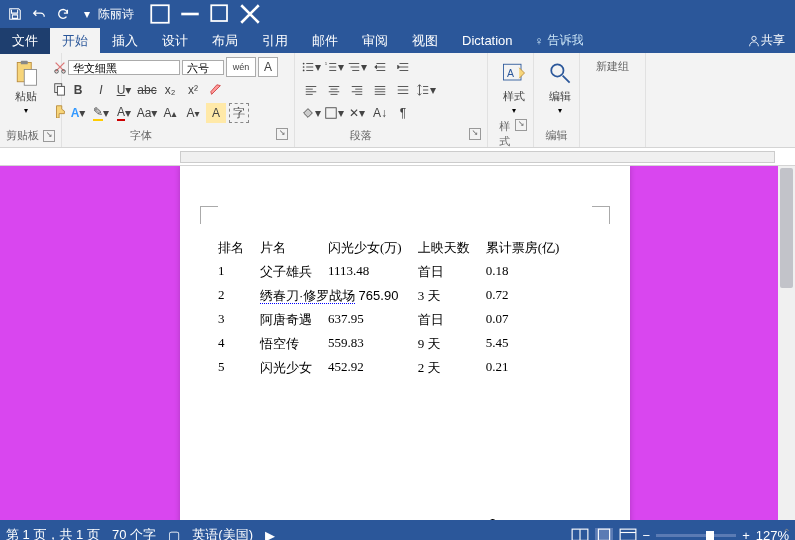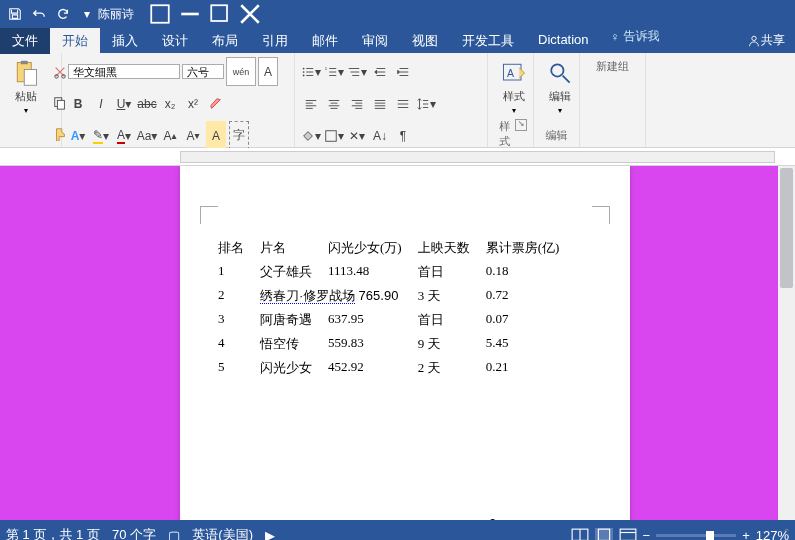--- a/index.html
+++ b/index.html
@@ -4,37 +4,37 @@
 <style>
 *{margin:0;padding:0;box-sizing:border-box;font-family:"Microsoft YaHei","Segoe UI",sans-serif}
 body{width:795px;height:540px;background:#fff;overflow:hidden;font-size:12px}
 .titlebar{height:28px;background:#2b579a;display:flex;align-items:center;color:#fff;padding:0 4px}
 .qat{display:flex;gap:2px;align-items:center}
 .qat-btn{width:22px;height:22px;display:flex;align-items:center;justify-content:center;color:#fff}
 .qat-btn svg{width:14px;height:14px;fill:#fff}
 .title-text{flex:1;text-align:center;font-size:12px}
 .win-controls{display:flex;gap:2px}
 .win-btn{width:28px;height:22px;display:flex;align-items:center;justify-content:center;color:#fff}
-.tabs{height:25px;background:#2b579a;display:flex;align-items:flex-start;color:#fff}
+.tabs{height:25px;background:#2b579a;display:flex;align-items:center;color:#fff}
 .tab{padding:4px 12px;font-size:13px;cursor:pointer}
 .tab.active{background:#f3f3f3;color:#2b579a}
 .tab.file{background:#1e3e6e}
 .tell-me{margin-left:10px;display:flex;align-items:center;gap:4px;color:#cde6f7;font-size:12px}
 .share{margin-left:auto;padding:4px 10px;display:flex;align-items:center;gap:0}
 .ribbon{height:95px;background:#f3f3f3;border-bottom:1px solid #d4d4d4;display:flex}
 .group{border-right:1px solid #e1e1e1;padding:4px 6px 2px;display:flex;flex-direction:column;justify-content:space-between}
 .group-label{text-align:center;font-size:11px;color:#666;padding:2px 0}
 .group-content{display:flex;gap:2px;flex:1}
 .big-btn{display:flex;flex-direction:column;align-items:center;justify-content:center;padding:2px 4px;gap:2px;min-width:40px}
 .big-btn svg{width:28px;height:28px}
 .big-btn-label{font-size:11px;color:#444}
 .font-row{display:flex;gap:2px;align-items:center;margin-bottom:3px}
 .font-select{border:1px solid #ababab;background:#fff;height:15px;font-size:11px;padding:0 14px 0 4px;position:relative}
 .row{display:flex;gap:3px;align-items:center}
-.small-btn{width:20px;height:29px;display:flex;align-items:center;justify-content:center;color:#444;position:relative}
+.small-btn{width:20px;height:20px;display:flex;align-items:center;justify-content:center;color:#444;position:relative}
 .small-btn svg{width:14px;height:14px;fill:#444}
 .ruler{height:18px;background:#fff;border-bottom:1px solid #d4d4d4;position:relative}
 .ruler-bar{position:absolute;left:180px;right:20px;top:3px;height:12px;background:#f0f0f0;border:1px solid #ccc}
 .doc-area{position:relative;height:354px;background:#d946ef;overflow:hidden}
 .page{position:absolute;left:180px;top:0;width:450px;height:500px;background:#fff;box-shadow:0 0 6px rgba(0,0,0,0.2)}
 .crop-tl{position:absolute;left:20px;top:40px;width:18px;height:18px;border-left:1px solid #aaa;border-top:1px solid #aaa}
 .crop-tr{position:absolute;right:20px;top:40px;width:18px;height:18px;border-right:1px solid #aaa;border-top:1px solid #aaa}
 .content{position:absolute;left:30px;top:70px;font-size:13px;color:#000}
 .content table{border-collapse:collapse}
 .content td{padding:3px 8px;vertical-align:top;font-family:"SimSun",serif}
@@ -102,21 +102,20 @@
 <div class="tabs">
   <div class="tab file">文件</div>
   <div class="tab active">开始</div>
   <div class="tab">插入</div>
   <div class="tab">设计</div>
   <div class="tab">布局</div>
   <div class="tab">引用</div>
   <div class="tab">邮件</div>
   <div class="tab">审阅</div>
   <div class="tab">视图</div>
-  <div class="tab">开发工具</div>
   <div class="tab">Dictation</div>
   <div class="tell-me">♀ <span>告诉我</span></div>
   <div class="share">
       <svg width="14" height="14" viewBox="0 0 16 16">
         <circle cx="8" cy="5" r="2.5" fill="none" stroke="#fff"></circle>
         <path d="M3 14c0-3 2-5 5-5s5 2 5 5" fill="none" stroke="#fff"></path>
       </svg>
       <span>共享</span>
     </div>
 </div>

